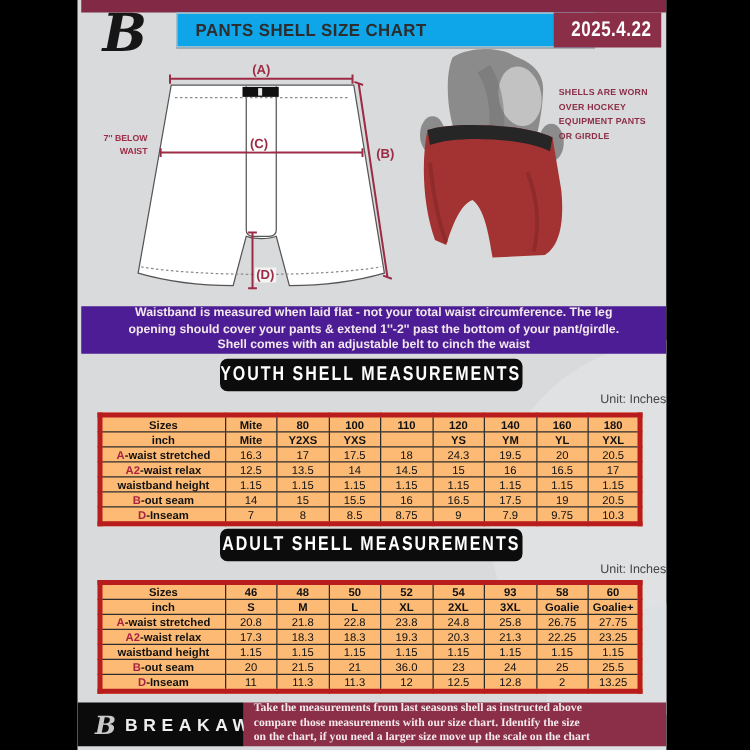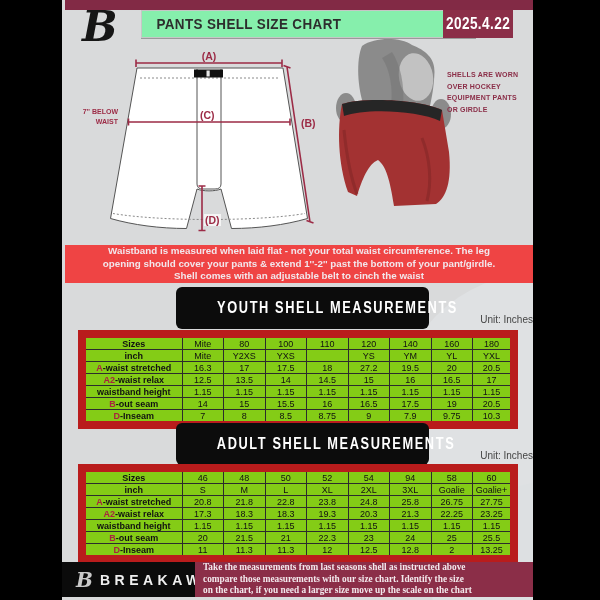--- a/index.html
+++ b/index.html
@@ -7,68 +7,68 @@
        font-family:"Liberation Sans", sans-serif;}
   .content{position:absolute;left:62px;top:0;width:471px;height:600px;background:#d9dadb;overflow:hidden;}
 
   
   .wm1{position:absolute;left:330px;top:272px;width:300px;height:300px;border-radius:50%;background:#dfe1e3;z-index:0;}
   .wm2{position:absolute;left:370px;top:480px;width:260px;height:220px;border-radius:50%;background:#dde0e2;z-index:0;}
 
   
   .topstrip{position:absolute;left:3px;top:0;right:0;height:10px;background:#822a45;z-index:2;}
   .logo{position:absolute;left:20px;top:6px;z-index:2;font:bold italic 42px "DejaVu Serif", serif;color:#161616;line-height:1;}
-  .titlebox{position:absolute;left:79px;top:10px;width:335px;height:28px;background:#86efac;z-index:2;
+  .titlebox{position:absolute;left:79px;top:10px;width:335px;height:28px;background:#0ea5e9;z-index:2;
             border:1px solid #c6c6c6;box-sizing:border-box;display:flex;align-items:center;
             box-shadow:0 1px 0 #9a9a9a;}
   .titlebox span{font-weight:bold;font-size:14px;letter-spacing:.4px;color:#2d2d2d;padding-left:15px;
                  display:inline-block;transform:scaleX(.96);transform-origin:left center;white-space:nowrap;}
-  .datebox{position:absolute;left:381px;top:10px;width:70px;height:28px;background:#8b2e48;z-index:2;
-           display:flex;align-items:center;justify-content:center;}
+  .datebox{position:absolute;left:381px;top:10px;width:86px;height:28px;background:#8b2e48;z-index:2;
+           display:flex;align-items:center;justify-content:flex-end;}
   .datebox span{color:#fff;font-weight:bold;font-size:17px;letter-spacing:.5px;display:inline-block;transform:scaleX(.8);}
 
   
   .diagram-svg{position:absolute;left:0;top:0;width:471px;height:600px;z-index:1;pointer-events:none;}
 
   
   .mlabel{position:absolute;z-index:3;color:#9c2b46;font-weight:bold;font-size:10.5px;}
   .lab-a{left:132px;top:50px;width:30px;text-align:center;}
   .lab-c{left:136px;top:109px;background:#fff;padding:0 2px;}
   .lab-b{left:239px;top:117px;}
   .lab-d{left:142px;top:214px;background:#f4f4f4;padding:0 1px;}
   .below-waist{position:absolute;z-index:3;left:8px;top:107px;width:48px;text-align:right;
                color:#9c2b46;font-weight:bold;font-size:7px;line-height:10px;white-space:pre-line;}
   .shell-note{position:absolute;z-index:3;left:385px;top:69px;color:#8b2e48;font-weight:bold;
               font-size:7px;line-height:11.5px;white-space:pre-line;letter-spacing:.2px;}
 
   
-  .banner{position:absolute;left:3px;right:0;top:245px;height:38px;background:#ef4444;z-index:2;
+  .banner{position:absolute;left:3px;right:0;top:245px;height:38px;background:#4c1d95;z-index:2;
           display:flex;align-items:center;justify-content:center;}
   .banner span{color:#f2e7ec;font-weight:bold;font-size:9.8px;line-height:12.4px;text-align:center;white-space:pre-line;}
 
   
-  .section-heading{position:absolute;left:114px;width:242px;height:42px;background:#0c0c0c;border-radius:6px;
-                   display:flex;align-items:center;justify-content:flex-start;z-index:2;padding-left:11px;}
+  .section-heading{position:absolute;left:114px;width:242px;height:26px;background:#0c0c0c;border-radius:6px;
+                   display:flex;align-items:center;justify-content:center;z-index:2;}
   .section-heading span{color:#fff;font-weight:bold;font-size:16px;letter-spacing:2px;white-space:nowrap;
                         display:inline-block;transform:scaleX(.8);}
   #youth-heading{top:287px;}
   #adult-heading{top:423px;}
   .unit{position:absolute;left:0;width:100%;text-align:right;z-index:2;color:#454545;font-size:10px;}
   #youth-unit{top:314px;}
   #adult-unit{top:450px;}
 
   
-  table.size-table{position:absolute;left:16px;width:432px;border-collapse:collapse;background:#84cc16;
-                   table-layout:fixed;z-index:2;border:8px solid #b91c1c;}
+  table.size-table{position:absolute;left:16px;width:432px;border-collapse:collapse;background:#fdba74;
+                   table-layout:fixed;z-index:2;border:4px solid #b91c1c;}
   #youth-table{top:330px;}
   #adult-table{top:464px;}
   .size-table td{border:1px solid #2c2c2c;text-align:center;vertical-align:middle;
                  font-size:9px;height:11px;padding:0;color:#111;}
   .size-table td.lbl{font-weight:bold;}
-  .size-table td.hdr{font-weight:normal;}
+  .size-table td.hdr{font-weight:bold;}
   .size-table .pfx{color:#a8233f;}
 
   
   .footer-black{position:absolute;left:0;top:562px;width:133px;height:35px;background:#0b0b0b;z-index:2;
                 display:flex;align-items:center;}
   .footer-logo{font:bold italic 20px "DejaVu Serif", serif;color:#c9c9c9;margin-left:14px;}
   .footer-brand{color:#efefef;font-weight:bold;font-size:14px;letter-spacing:4.5px;margin-left:7px;}
   .footer-maroon{position:absolute;left:133px;top:562px;right:0;height:35px;background:#8b2e48;z-index:2;
                  display:flex;align-items:center;}
   .footer-maroon span{color:#f3e9ed;font-weight:bold;font-size:9.3px;line-height:11.6px;
@@ -182,21 +182,21 @@
           <td class="hdr">YM</td>
           <td class="hdr">YL</td>
           <td class="hdr">YXL</td>
         </tr>
         <tr>
           <td class="lbl"><span class="pfx">A</span>-waist stretched</td>
           <td class="val">16.3</td>
           <td class="val">17</td>
           <td class="val">17.5</td>
           <td class="val">18</td>
-          <td class="val">27.2</td>
+          <td class="val">24.3</td>
           <td class="val">19.5</td>
           <td class="val">20</td>
           <td class="val">20.5</td>
         </tr>
         <tr>
           <td class="lbl"><span class="pfx">A2</span>-waist relax</td>
           <td class="val">12.5</td>
           <td class="val">13.5</td>
           <td class="val">14</td>
           <td class="val">14.5</td>
@@ -258,21 +258,21 @@
         <col style="width:41.5px">
     </colgroup>
     <tbody>
         <tr>
           <td class="lbl">Sizes</td>
           <td class="hdr">46</td>
           <td class="hdr">48</td>
           <td class="hdr">50</td>
           <td class="hdr">52</td>
           <td class="hdr">54</td>
-          <td class="hdr">94</td>
+          <td class="hdr">93</td>
           <td class="hdr">58</td>
           <td class="hdr">60</td>
         </tr>
         <tr>
           <td class="lbl">inch</td>
           <td class="hdr">S</td>
           <td class="hdr">M</td>
           <td class="hdr">L</td>
           <td class="hdr">XL</td>
           <td class="hdr">2XL</td>
@@ -311,21 +311,21 @@
           <td class="val">1.15</td>
           <td class="val">1.15</td>
           <td class="val">1.15</td>
           <td class="val">1.15</td>
         </tr>
         <tr>
           <td class="lbl"><span class="pfx">B</span>-out seam</td>
           <td class="val">20</td>
           <td class="val">21.5</td>
           <td class="val">21</td>
-          <td class="val">22.3</td>
+          <td class="val">36.0</td>
           <td class="val">23</td>
           <td class="val">24</td>
           <td class="val">25</td>
           <td class="val">25.5</td>
         </tr>
         <tr>
           <td class="lbl"><span class="pfx">D</span>-Inseam</td>
           <td class="val">11</td>
           <td class="val">11.3</td>
           <td class="val">11.3</td>

